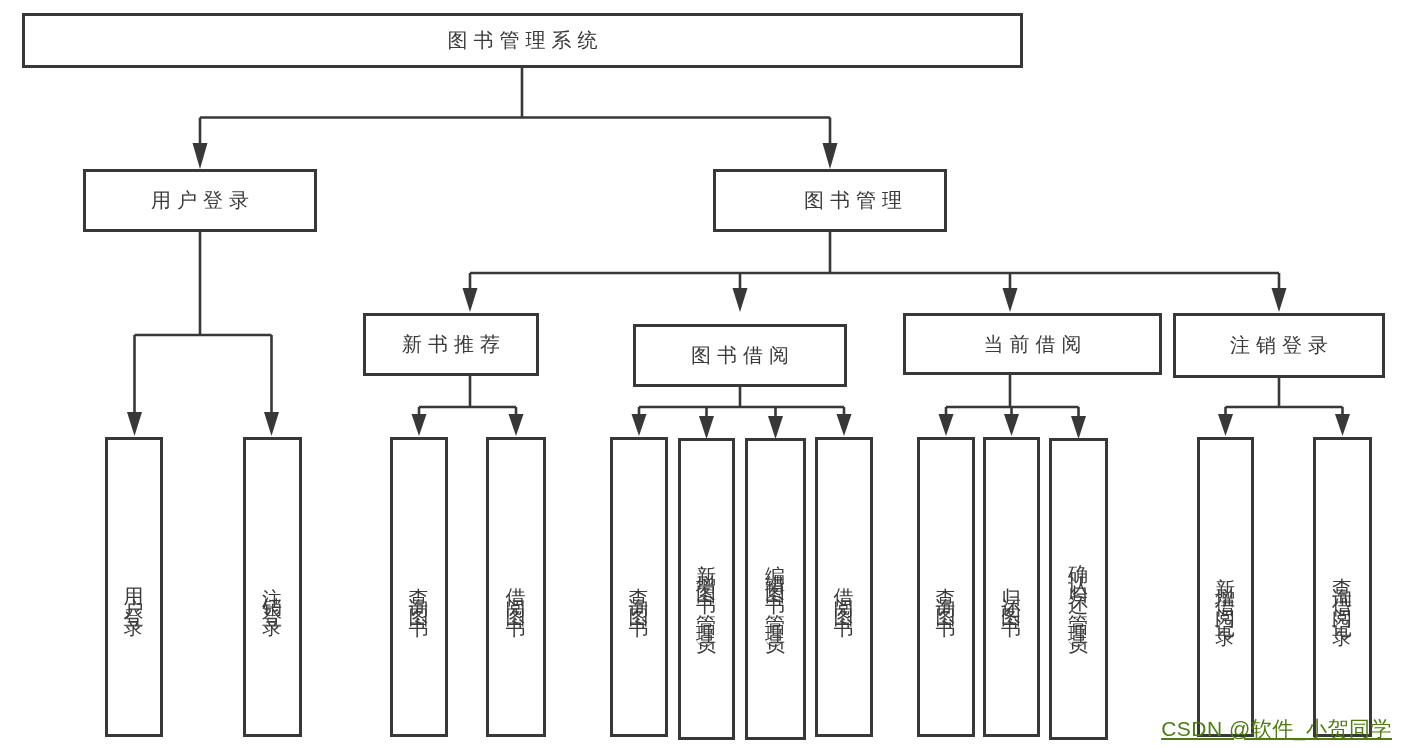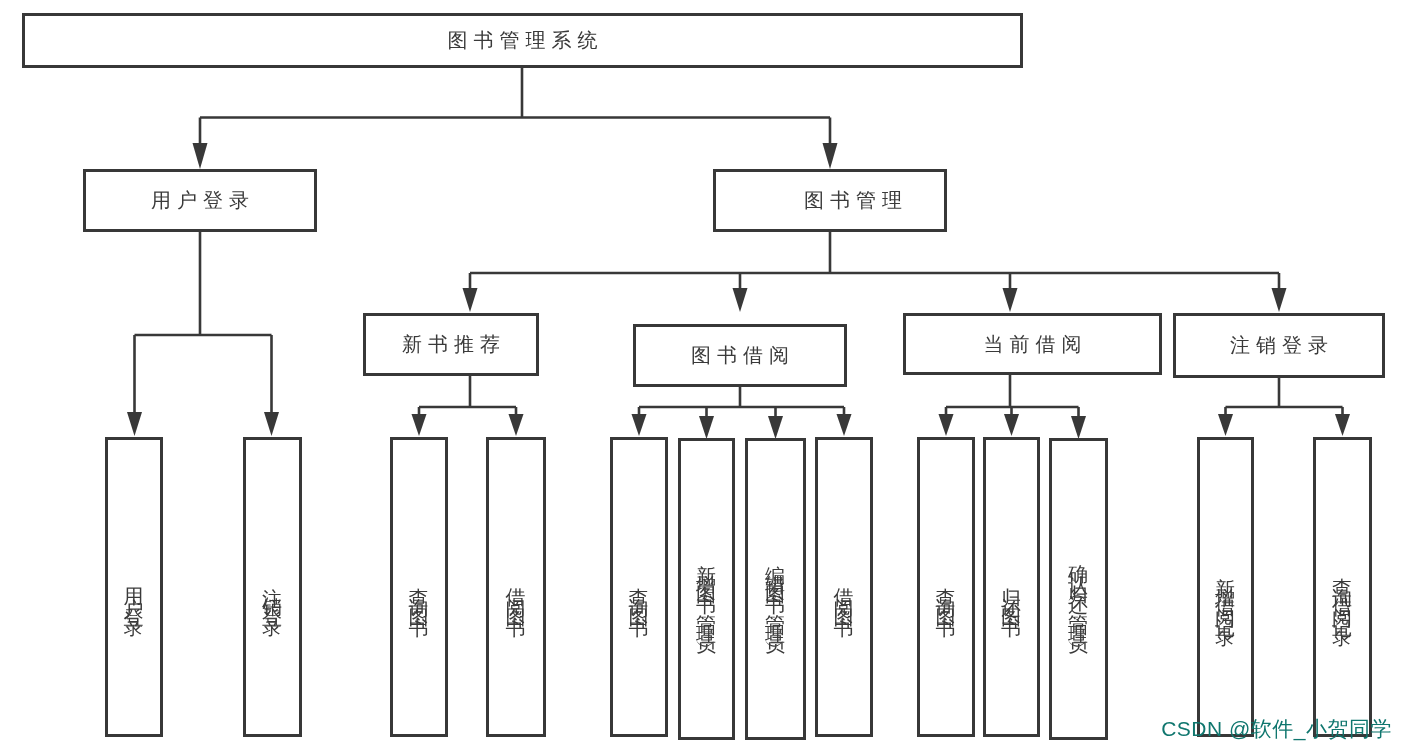--- a/index.html
+++ b/index.html
@@ -14,21 +14,21 @@
   }
   .node .h-label{
     font-size:20px;letter-spacing:6px;padding-left:6px;white-space:nowrap;color:#3a3a3a;
   }
   .node .v-label{
     writing-mode:vertical-rl;text-orientation:mixed;
     font-size:20px;letter-spacing:10px;padding-top:10px;line-height:1;color:#3a3a3a;
   }
   .watermark{
     position:absolute;right:13px;bottom:4px;font-size:21px;letter-spacing:0.5px;
-    color:#0f766e;white-space:nowrap;
+    color:#4d7c0f;white-space:nowrap;text-decoration:underline;
   }
 </style>
 </head>
 <body>
 
 <div class="stage">
 
   <svg class="connectors" viewBox="0 0 1405 747" xmlns="http://www.w3.org/2000/svg">
     <g stroke="#383838" stroke-width="2.6" fill="none">
 

